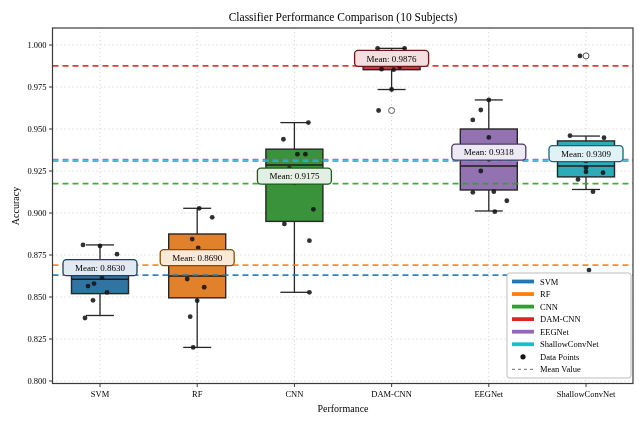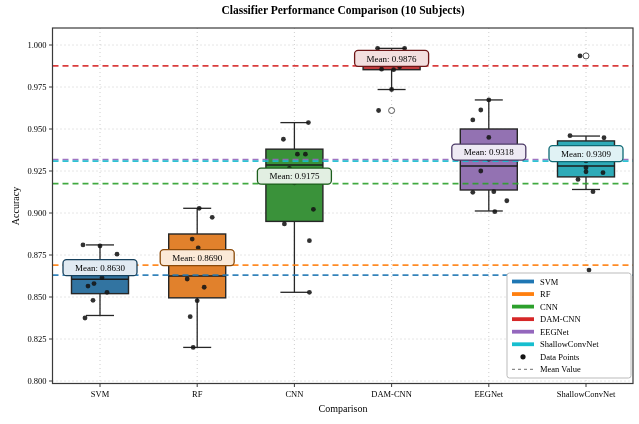--- a/index.html
+++ b/index.html
@@ -4,43 +4,43 @@
 <style>
   html,body{margin:0;padding:0;background:#ffffff;}
   #figure{
     position:relative;
     width:639px;height:424px;
     background:#ffffff;
     font-family:"Liberation Serif","DejaVu Serif",serif;
     overflow:hidden;
   }
   #chart-title{
-    position:absolute;left:343px;top:4px;
+    position:absolute;left:343px;top:11px;
     transform:translateX(-50%);
-    font-size:11.5px;font-weight:bold;color:#000;white-space:nowrap;
+    font-size:11.5px;font-weight:normal;color:#000;white-space:nowrap;
   }
   #y-axis-label{
     position:absolute;left:15px;top:206px;
     transform:translate(-50%,-50%) rotate(-90deg);
     font-size:10px;color:#000;white-space:nowrap;
   }
   #x-axis-label{
     position:absolute;left:343px;top:403px;
     transform:translateX(-50%);
     font-size:10px;color:#000;white-space:nowrap;
   }
   svg text{font-family:"Liberation Serif","DejaVu Serif",serif;fill:#000;}
 </style>
 </head>
 <body>
 
 <div id="figure">
   <div id="chart-title">Classifier Performance Comparison (10 Subjects)</div>
   <div id="y-axis-label">Accuracy</div>
-  <div id="x-axis-label">Comparison</div>
+  <div id="x-axis-label">Performance</div>
   <svg id="chart" width="639" height="424" viewBox="0 0 639 424">
       <rect x="52.5" y="28" width="580.5" height="355.5" fill="#ffffff"></rect>
       <g stroke="#c8c8c8" stroke-width="0.9" stroke-dasharray="1 3">
         <line x1="52.5" x2="633" y1="45" y2="45"></line>
         <line x1="52.5" x2="633" y1="87.00000000000003" y2="87.00000000000003"></line>
         <line x1="52.5" x2="633" y1="129.00000000000006" y2="129.00000000000006"></line>
         <line x1="52.5" x2="633" y1="170.99999999999994" y2="170.99999999999994"></line>
         <line x1="52.5" x2="633" y1="212.99999999999997" y2="212.99999999999997"></line>
         <line x1="52.5" x2="633" y1="255" y2="255"></line>
         <line x1="52.5" x2="633" y1="297" y2="297"></line>

